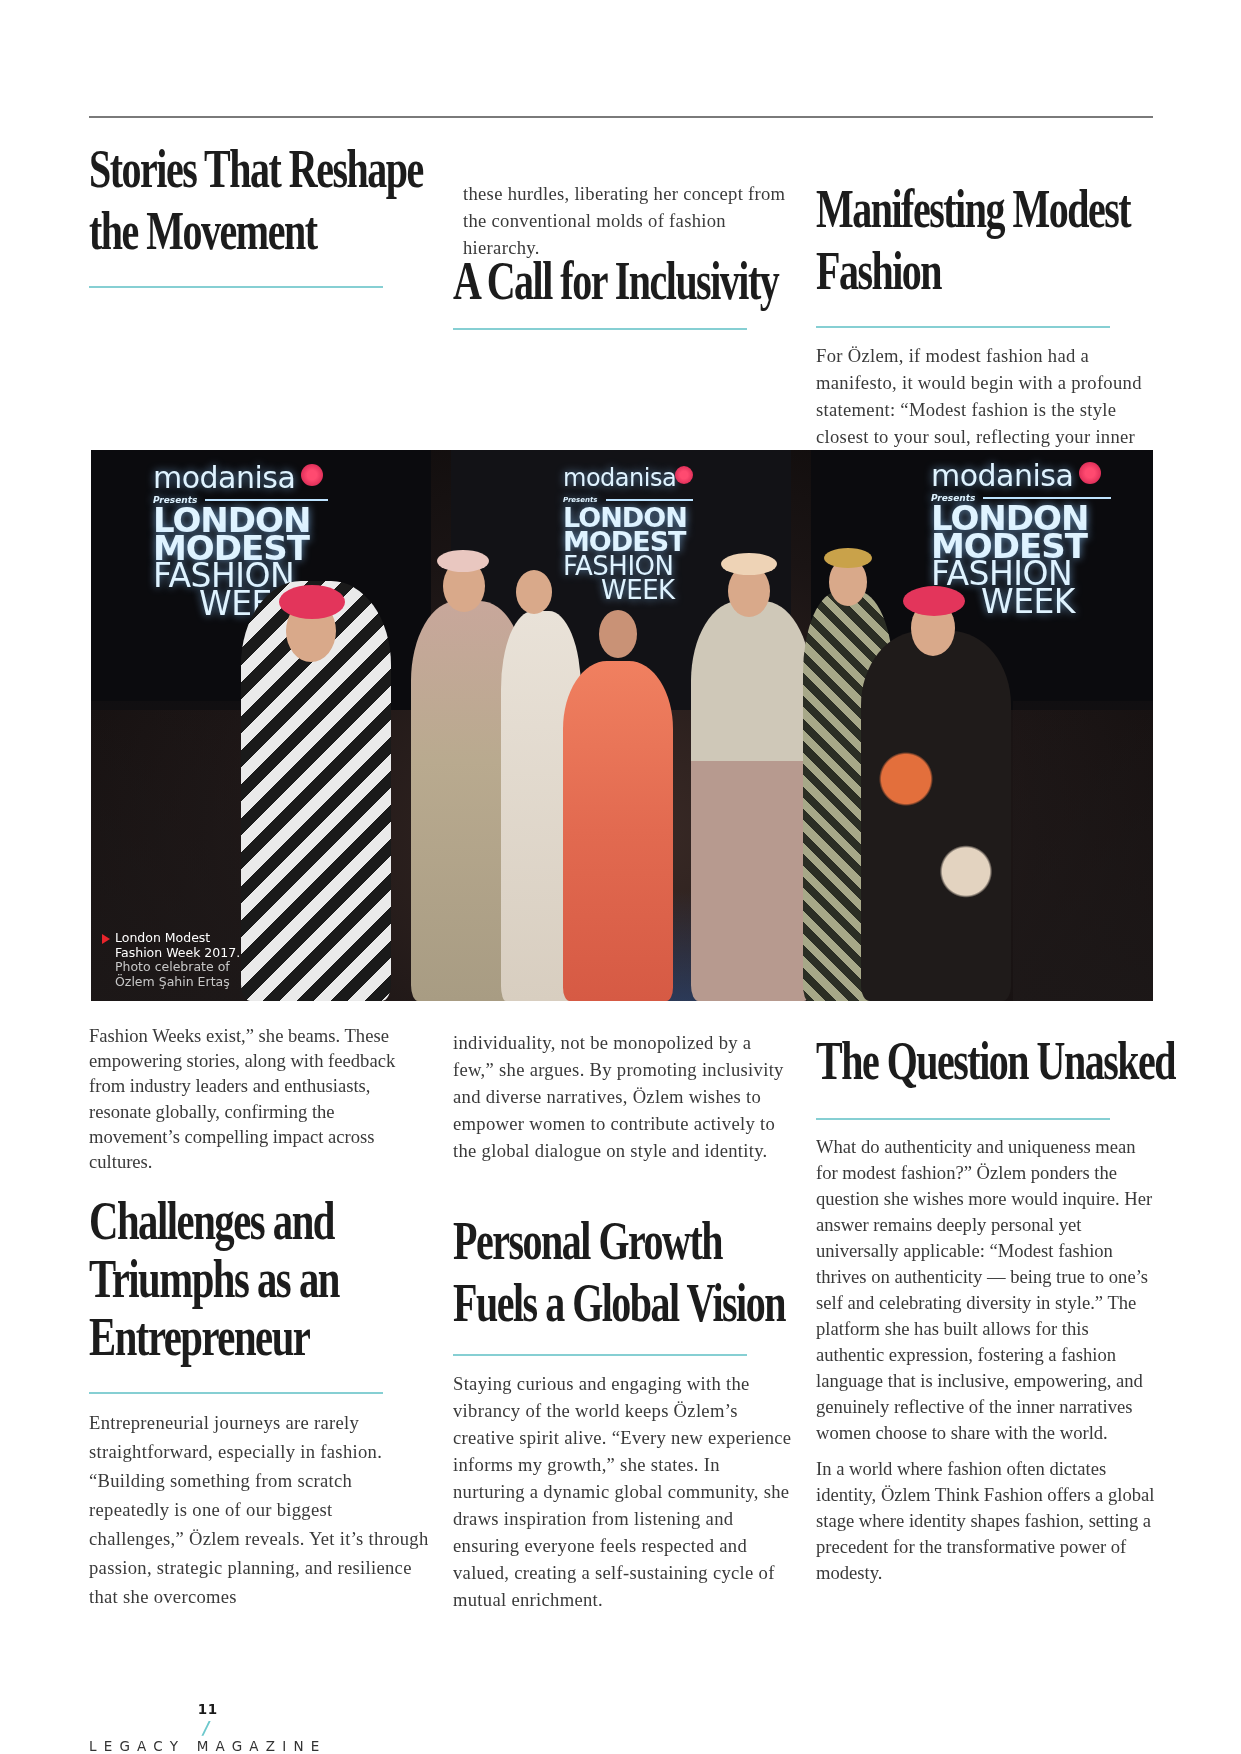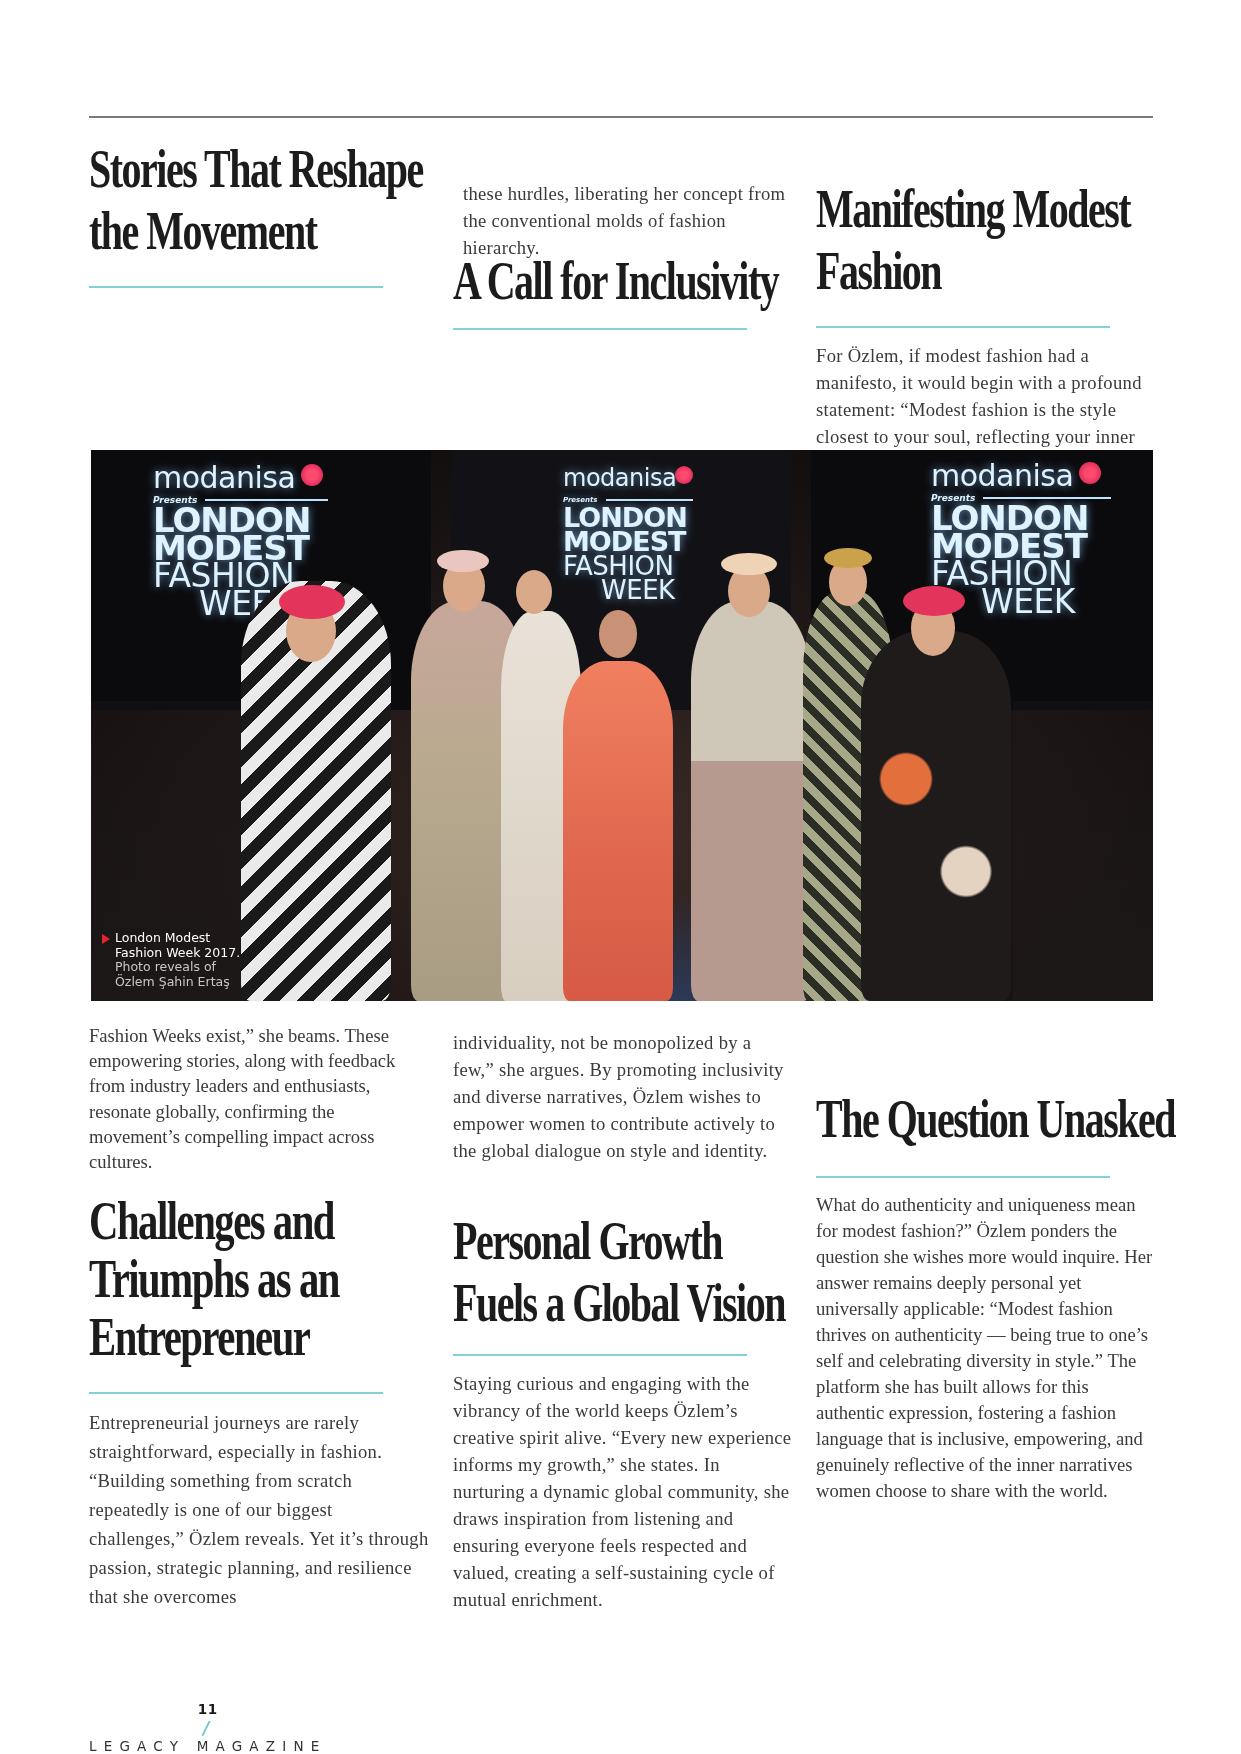--- a/index.html
+++ b/index.html
@@ -151,21 +151,21 @@
   <div class="crown" style="left:733px; top:98px; width:48px; height:20px; background:#c9a24a;"></div>
 
   <div class="model" style="left:770px; width:150px; height:370px; background: radial-gradient(circle at 30% 40%,#e36f3c 0 10%,transparent 11%), radial-gradient(circle at 70% 65%,#e3d3c0 0 9%,transparent 10%), #1f1b1a;"></div>
   <div class="head" style="left:820px; top:150px; width:44px; height:56px;"></div>
   <div class="crown" style="left:812px; top:136px; width:62px; height:30px; background:#e3355b;"></div>
 
   <div class="caption">
     <span class="tri"></span>
     <div>London Modest</div>
     <div>Fashion Week 2017.</div>
-    <div class="muted">Photo reveals of</div>
+    <div class="muted">Photo celebrate of</div>
     <div class="muted">Özlem Şahin Ertaş</div>
   </div>
 </div>
 
 <div class="col" style="left:89px; top:1023px;">
   <p class="body-text">Fashion Weeks exist,” she beams. These empowering stories, along with feedback from industry leaders and enthusiasts, resonate globally, confirming the movement’s compelling impact across cultures.</p>
 </div>
 <div class="col" style="left:89px; top:1192px;">
   <h2 class="headline hl-big" style="font-size:55px; line-height:58px;">
     <span>Challenges and</span><br>
@@ -181,24 +181,25 @@
 </div>
 <div class="col" style="left:453px; top:1210px;">
   <h2 class="headline hl-big" style="white-space:nowrap;">
     <span>Personal Growth</span><br>
     <span>Fuels a Global Vision</span>
   </h2>
   <div class="accent-rule" style="margin-top:20px;"></div>
   <p class="body-text loose" style="margin-top:14px;">Staying curious and engaging with the vibrancy of the world keeps Özlem’s creative spirit alive. “Every new experience informs my growth,” she states. In nurturing a dynamic global community, she draws inspiration from listening and ensuring everyone feels respected and valued, creating a self-sustaining cycle of mutual enrichment.</p>
 </div>
 
-<div class="col" style="left:816px; top:1088px;">
+<div class="col" style="left:816px; top:1030px;">
   <h2 class="headline hl-big" style="white-space:nowrap;">The Question Unasked</h2>
   <div class="accent-rule" style="margin-top:26px;"></div>
   <p class="body-text" style="margin-top:14px; line-height:26px;">What do authenticity and uniqueness mean for modest fashion?” Özlem ponders the question she wishes more would inquire. Her answer remains deeply personal yet universally applicable: “Modest fashion thrives on authenticity — being true to one’s self and celebrating diversity in style.” The platform she has built allows for this authentic expression, fostering a fashion language that is inclusive, empowering, and genuinely reflective of the inner narratives women choose to share with the world.</p>
+  <p class="body-text" style="margin-top:10px; line-height:26px;">In a world where fashion often dictates identity, Özlem Think Fashion offers a global stage where identity shapes fashion, setting a precedent for the transformative power of modesty.</p>
 </div>
 
 <div class="footer">
   <span class="pg">11</span>
   <span class="slash">/</span>
   <span class="mag">LEGACY MAGAZINE</span>
   <span class="slash" style="margin-left:4px;">/</span>
   <span class="date">APRIL 2026</span>
 </div>
 

